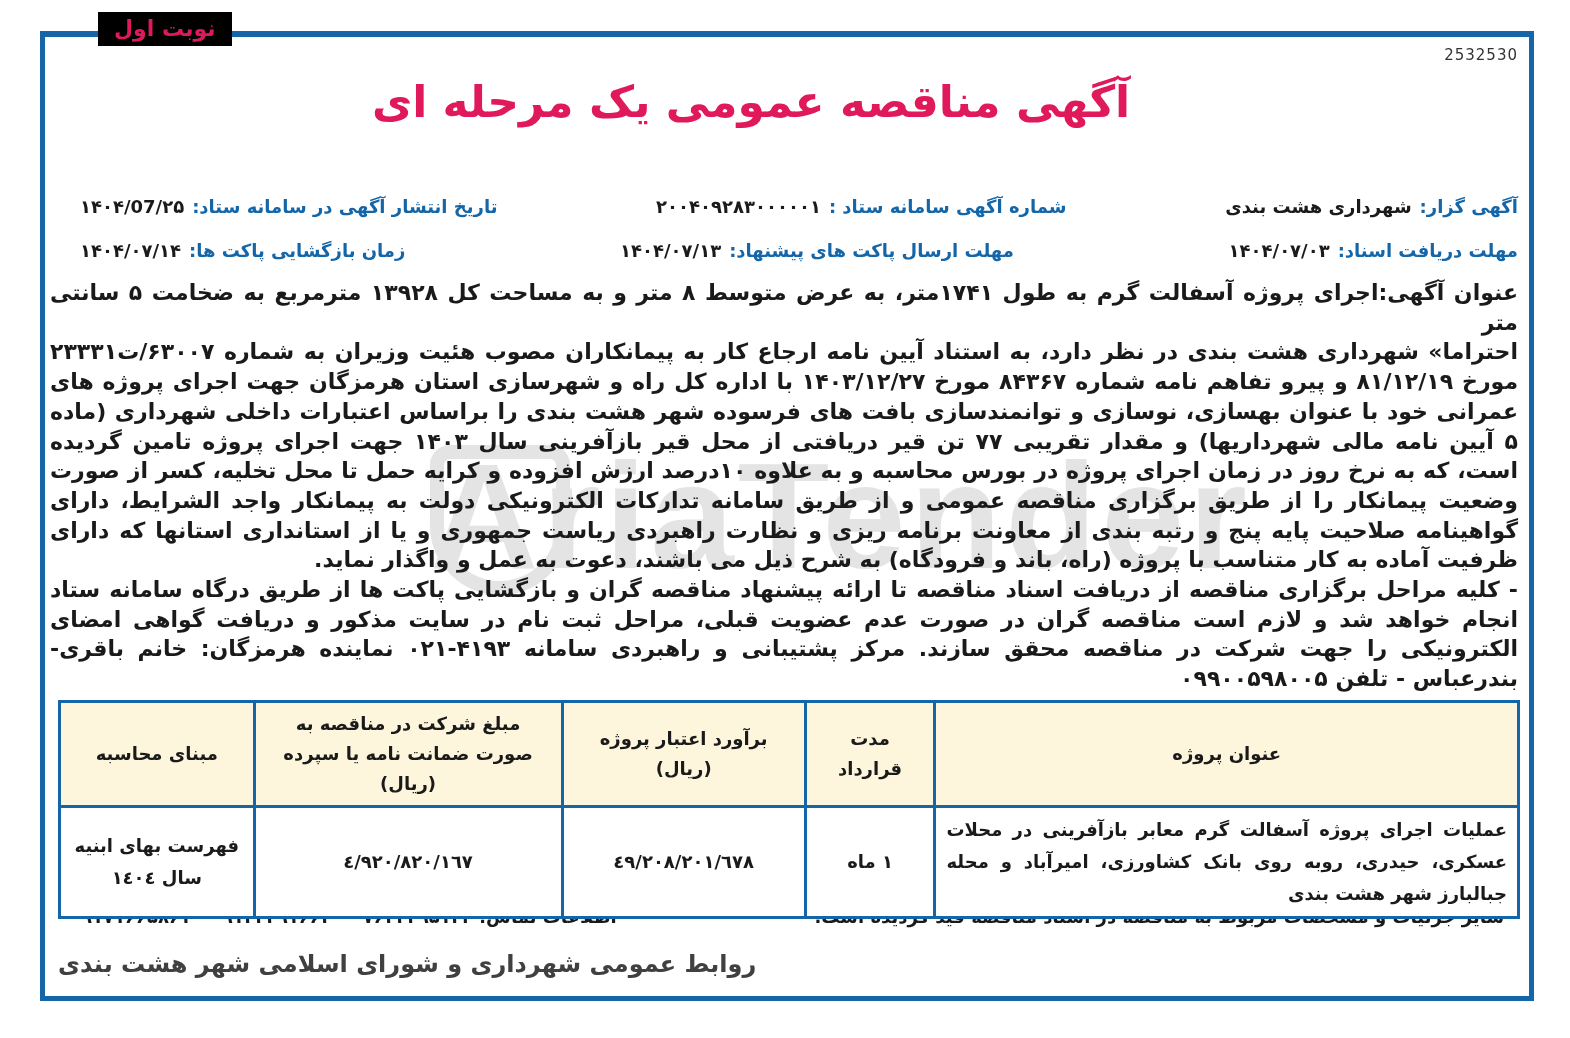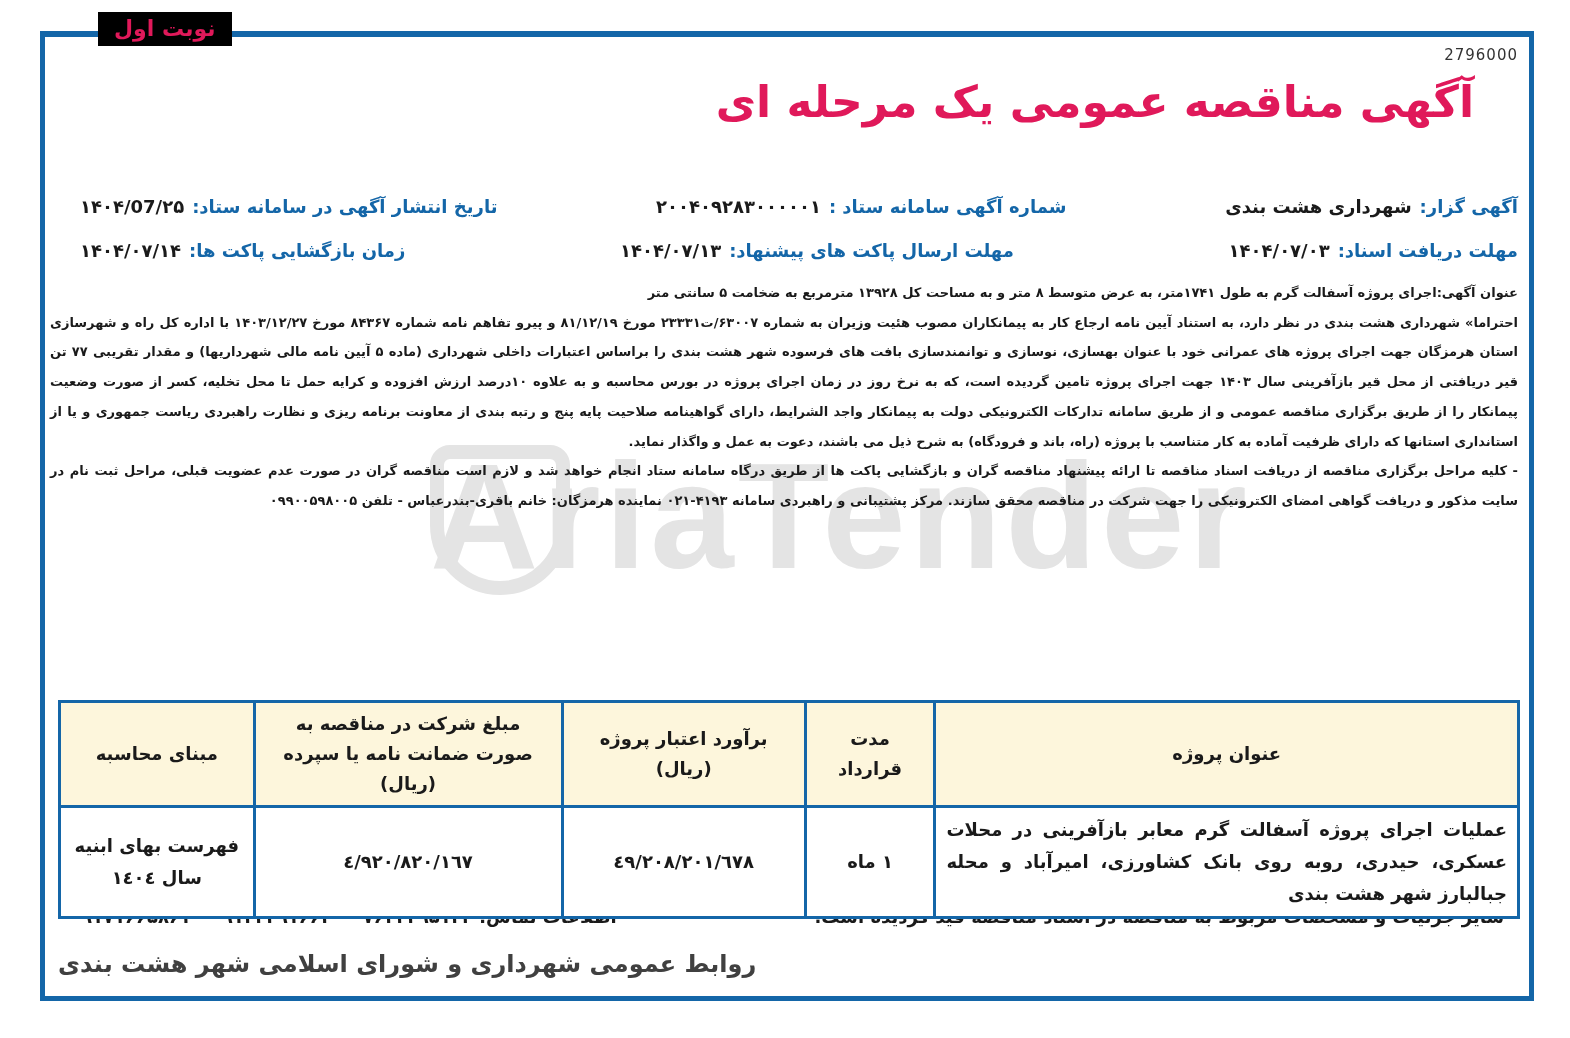--- a/index.html
+++ b/index.html
@@ -3,50 +3,50 @@
 <meta charset="utf-8">
 <style>
   html, body { margin: 0; padding: 0; background: #ffffff; }
   body { width: 1570px; height: 1038px; position: relative; overflow: hidden;
          font-family: "DejaVu Sans", sans-serif; color: #1a1a1a; }
   .frame { position: absolute; left: 40px; top: 31px; width: 1494px; height: 970px;
            border: 5px solid #1466a8; border-top-width: 6px; box-sizing: border-box; }
   .round-badge { position: absolute; left: 98px; top: 12px; background: #000000; padding: 0 16px;
                  color: #e0195a; font-weight: bold; font-size: 22px; line-height: 34px; direction: rtl; }
   .ad-code { position: absolute; right: 52px; top: 46px; font-size: 15px; color: #333; direction: rtl; letter-spacing: 1px; }
-  .title { position: absolute; left: 4px; width: 1470px; top: 70px; text-align: right; direction: rtl;
+  .title { position: absolute; left: 16px; width: 1470px; top: 70px; text-align: center; direction: rtl;
            color: #e0195a; font-weight: bold; font-size: 44px; line-height: 64px; }
   .info-grid { position: absolute; left: 80px; right: 52px; top: 184px; direction: rtl; }
   .info-row { display: flex; justify-content: space-between; height: 44px; align-items: center; }
   .info-item { font-size: 18px; white-space: nowrap; }
   .info-item .lbl { color: #1466a8; font-weight: bold; margin-left: 8px; }
   .info-item .val { color: #1a1a1a; font-weight: bold; }
   .body-text { position: absolute; left: 50px; right: 52px; top: 278px; direction: rtl; text-align: justify;
-               font-size: 13px; line-height: 29.7px; font-weight: bold; color: #1a1a1a; }
+               font-size: 22px; line-height: 29.7px; font-weight: bold; color: #1a1a1a; }
   .body-text p { margin: 0; }
   .watermark { position: absolute; left: 430px; top: 430px; font-size: 150px; font-weight: bold; color: #e4e4e4;
                letter-spacing: 4px; z-index: 0; font-family: "Liberation Sans", sans-serif; }
   .wm-shield { position: absolute; left: 430px; top: 445px; width: 140px; height: 150px; border: 14px solid #e4e4e4;
                border-radius: 20px 20px 70px 70px; z-index: 0; box-sizing: border-box; }
   .body-text, .info-grid { z-index: 1; }
   table.projects { position: absolute; left: 58px; top: 700px; width: 1462px; border-collapse: collapse; direction: rtl;
                    font-size: 18px; z-index: 2; background: #fff; }
   table.projects td, table.projects th { border: 3px solid #1466a8; text-align: center; vertical-align: middle; padding: 6px 10px; }
   table.projects th { background: #fdf6dc; font-weight: bold; height: 80px; line-height: 30px; }
   table.projects td { height: 84px; font-weight: bold; line-height: 32px; }
   .footer-row { position: absolute; left: 70px; right: 52px; top: 906px; direction: rtl; display: flex; justify-content: space-between;
                 font-size: 18px; font-weight: bold; }
   .footer-sign { position: absolute; left: 58px; top: 950px; direction: rtl; color: #404040; font-weight: bold; font-size: 24px; }
 </style>
 </head>
 <body>
 
 <div class="frame"></div>
 <div class="round-badge">نوبت اول</div>
-<div class="ad-code">2796000</div>
+<div class="ad-code">2532530</div>
 <div class="title">آگهی مناقصه عمومی یک مرحله ای</div>
 
 <div class="wm-shield"></div>
 <div class="watermark">AriaTender</div>
 
 <div class="info-grid">
   <div class="info-row">
     <div class="info-item">
       <span class="lbl">آگهی گزار:</span><span class="val">شهرداری هشت بندی</span>
     </div>

